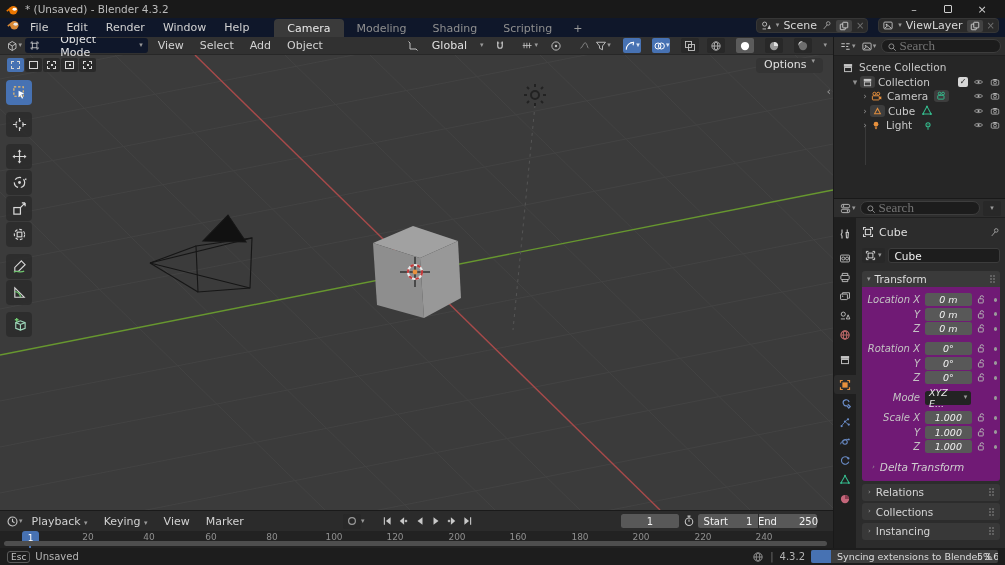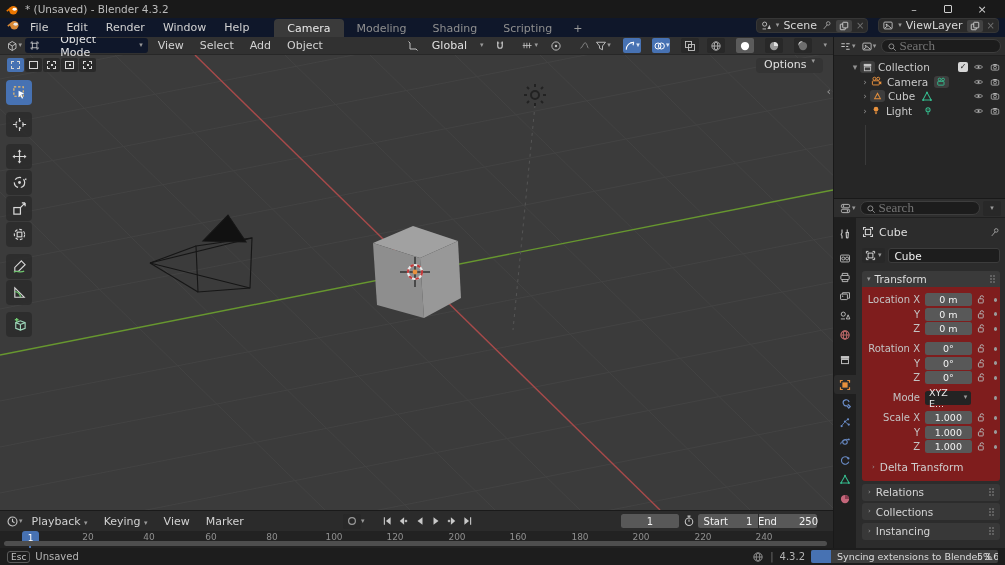--- a/index.html
+++ b/index.html
@@ -70,21 +70,21 @@
   .ptab{width:22px;height:19px;display:flex;align-items:center;justify-content:center;flex:0 0 auto;}
   .ptab.active{background:#2c2c2c;border-radius:3px 0 0 3px;}
   .ptab.gap{margin-top:6px;}
   .props-content{position:absolute;left:22px;right:0;top:19px;bottom:0;padding:5px 5px 0 6px;overflow:hidden;}
   .crumb{display:flex;align-items:center;gap:5px;height:18px;color:#dedede;}
   .name-row{display:flex;align-items:center;gap:3px;margin-top:7px;}
   .icon-drop{display:flex;align-items:center;background:#282828;border-radius:3px;height:15px;padding:0 3px;gap:2px;}
   .name-field{flex:1;height:15px;background:#1d1d1d;border:1px solid #3c3c3c;border-radius:3px;color:#efefef;font-size:10.5px;display:flex;align-items:center;padding-left:6px;}
   .panel{margin-top:8px;border-radius:3px;overflow:hidden;}
   .panel-header{height:16px;background:#3a3a3a;display:flex;align-items:center;padding:0 5px;gap:4px;color:#dedede;font-size:10.5px;}
-  .panel-body{background:#7f1d1d;padding:6px 3px 6px 0;}
+  .panel-body{background:#701a75;padding:6px 3px 6px 0;font-style:italic;}
   .prop-row{display:flex;align-items:center;height:13px;margin-bottom:1.5px;}
   .prop-row.gap{margin-top:7px;}
   .prop-label{width:58px;text-align:right;margin-right:5px;color:#c3c3c3;font-size:10px;flex:0 0 auto;}
   .prop-field{width:57px;height:13px;background:#585858;border-radius:2.5px;color:#f2f2f2;font-size:9.5px;display:flex;align-items:center;justify-content:center;}
   .drop-field{width:64px;height:14px;background:#232323;border-radius:2.5px;color:#e8e8e8;font-size:9.5px;display:flex;align-items:center;padding:0 4px;}
   .drop-field .arrow{margin-left:auto;}
   .lockw{margin-left:4px;display:flex;}
   .anim-dot{width:4px;height:4px;border-radius:50%;background:#9a9a9a;margin-left:7px;}
   .sub-collapse{display:flex;align-items:center;gap:5px;color:#cfcfcf;font-size:10.5px;margin:8px 0 2px 10px;}
   .collapsed-panel{height:17px;background:#383838;border-radius:3px;margin-top:2.5px;display:flex;align-items:center;padding:0 6px;gap:5px;color:#d5d5d5;font-size:10.5px;}
@@ -478,20 +478,27 @@
         <div class="search">
           <svg class="mag" width="10" height="10" viewBox="0 0 16 16">
               <circle cx="7" cy="7" r="4" fill="none" stroke="#8a8a8a" stroke-width="1.6"></circle>
               <path d="M10 10 L14 14" stroke="#8a8a8a" stroke-width="1.6"></path>
             </svg>
           <input placeholder="Search" style="">
         </div>
       </div>
 
       <div style="padding-top:4px">
+        <div class="o-row" style="padding-left:8px">
+          <svg width="12" height="11" viewBox="0 0 16 16" style="margin-right:5px">
+              <rect x="2" y="3" width="12" height="4" fill="#c5c5c5"></rect>
+              <rect x="3" y="8" width="10" height="6" fill="none" stroke="#c5c5c5" stroke-width="1.4"></rect>
+            </svg>
+          <span>Scene Collection</span>
+        </div>
         <div class="o-row" style="padding-left:16px">
           <span class="o-chev">▾</span>
           <span class="o-badge">
               <svg width="11" height="10" viewBox="0 0 16 16">
                 <rect x="2" y="3" width="12" height="4" fill="#c5c5c5"></rect>
                 <rect x="3" y="8" width="10" height="6" fill="none" stroke="#c5c5c5" stroke-width="1.4"></rect>
               </svg>
             </span>
           <span>Collection</span>
           <span class="o-right">

